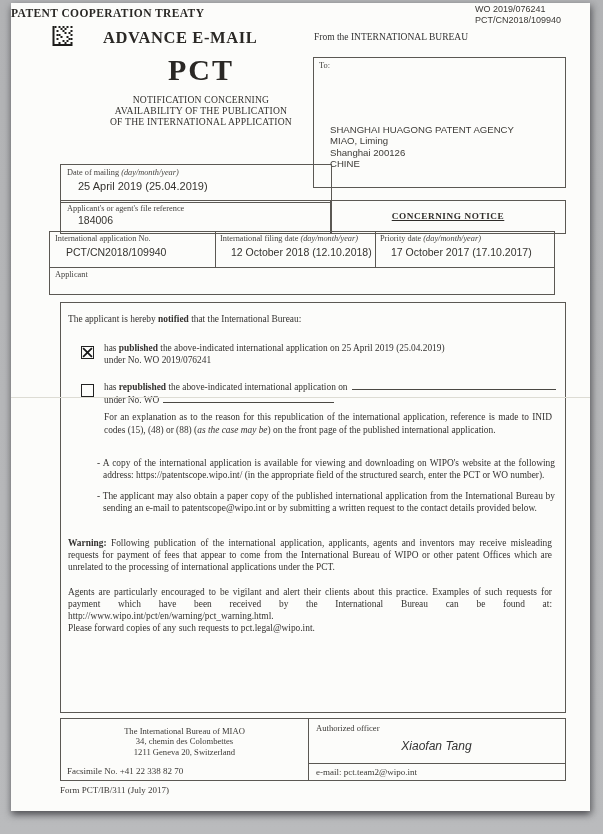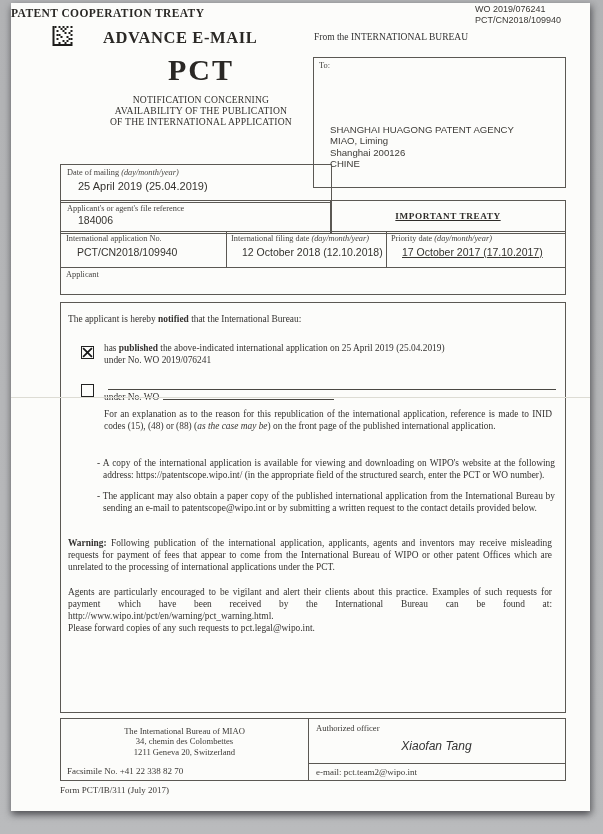--- a/index.html
+++ b/index.html
@@ -116,40 +116,40 @@
     </div>
     <div class="abs val nowrap" style="left:17px;top:15px;font-size:11px;">25 April 2019 (25.04.2019)</div>
   </div>
 
   <div class="box" style="left:49px;top:197px;width:270px;height:32px;">
     <div class="abs lbl" style="left:6px;top:3px;">Applicant's or agent's file reference</div>
     <div class="abs val" style="left:17px;top:13px;">184006</div>
   </div>
 
   <div class="box" style="left:319px;top:197px;width:234px;height:32px;">
-    <div class="abs notice-title nowrap" style="left:0;width:234px;top:10px;text-align:center;">IMPORTANT TREATY</div>
-  </div>
-
-  <div class="box" style="left:49px;top:228px;width:504px;height:62px;">
+    <div class="abs notice-title nowrap" style="left:0;width:234px;top:10px;text-align:center;">CONCERNING NOTICE</div>
+  </div>
+
+  <div class="box" style="left:38px;top:228px;width:504px;height:62px;">
     <div class="vdiv" style="left:165px;top:0;height:35px;"></div>
     <div class="vdiv" style="left:325px;top:0;height:35px;"></div>
     <div class="hdiv" style="left:0;top:35px;width:504px;"></div>
 
     <div class="abs lbl" style="left:5px;top:2px;">International application No.</div>
     <div class="abs val nowrap" style="left:16px;top:14px;">PCT/CN2018/109940</div>
 
     <div class="abs lbl" style="left:170px;top:2px;">
       <span>International filing date </span><i>(day/month/year)</i>
     </div>
     <div class="abs val nowrap" style="left:181px;top:14px;">12 October 2018 (12.10.2018)</div>
 
     <div class="abs lbl" style="left:330px;top:2px;">
       <span>Priority date </span><i>(day/month/year)</i>
     </div>
-    <div class="abs val nowrap" style="left:341px;top:14px;text-decoration:underline;">17 October 2017 (17.10.2017)</div>
+    <div class="abs val nowrap" style="left:341px;top:14px;">17 October 2017 (17.10.2017)</div>
 
     <div class="abs lbl" style="left:5px;top:38px;">Applicant</div>
   </div>
 
   <div class="box" style="left:49px;top:299px;width:504px;height:409px;">
 
     <div class="abs body-txt nowrap" style="left:7px;top:10px;">
       <span>The applicant is hereby </span><b>notified</b><span> that the International Bureau:</span>
     </div>
 
@@ -159,20 +159,21 @@
       </svg>
     </div>
     <div class="abs body-txt" style="left:43px;top:39px;width:450px;">
       <div class="nowrap"><span>has </span><b>published</b><span> the above-indicated international application on 25 April 2019 (25.04.2019)</span></div>
       <div>under No. WO 2019/076241</div>
     </div>
 
     <div class="cb" style="left:20px;top:81px;"></div>
     <div class="abs body-txt" style="left:43px;top:77px;width:452px;">
       <div class="flexline">
+        <span class="nowrap"><span>has </span><b>republished</b><span> the above-indicated international application on</span></span>
         <span class="grow"></span>
       </div>
       <div class="flexline" style="width:230px;">
         <span class="nowrap">under No. WO</span>
         <span class="grow"></span>
       </div>
       <div class="just" style="margin-top:5px;width:448px;">
         <span>For an explanation as to the reason for this republication of the international application, reference is made to INID codes (15), (48) or (88) (</span><i>as the case may be</i><span>) on the front page of the published international application.</span>
       </div>
     </div>

